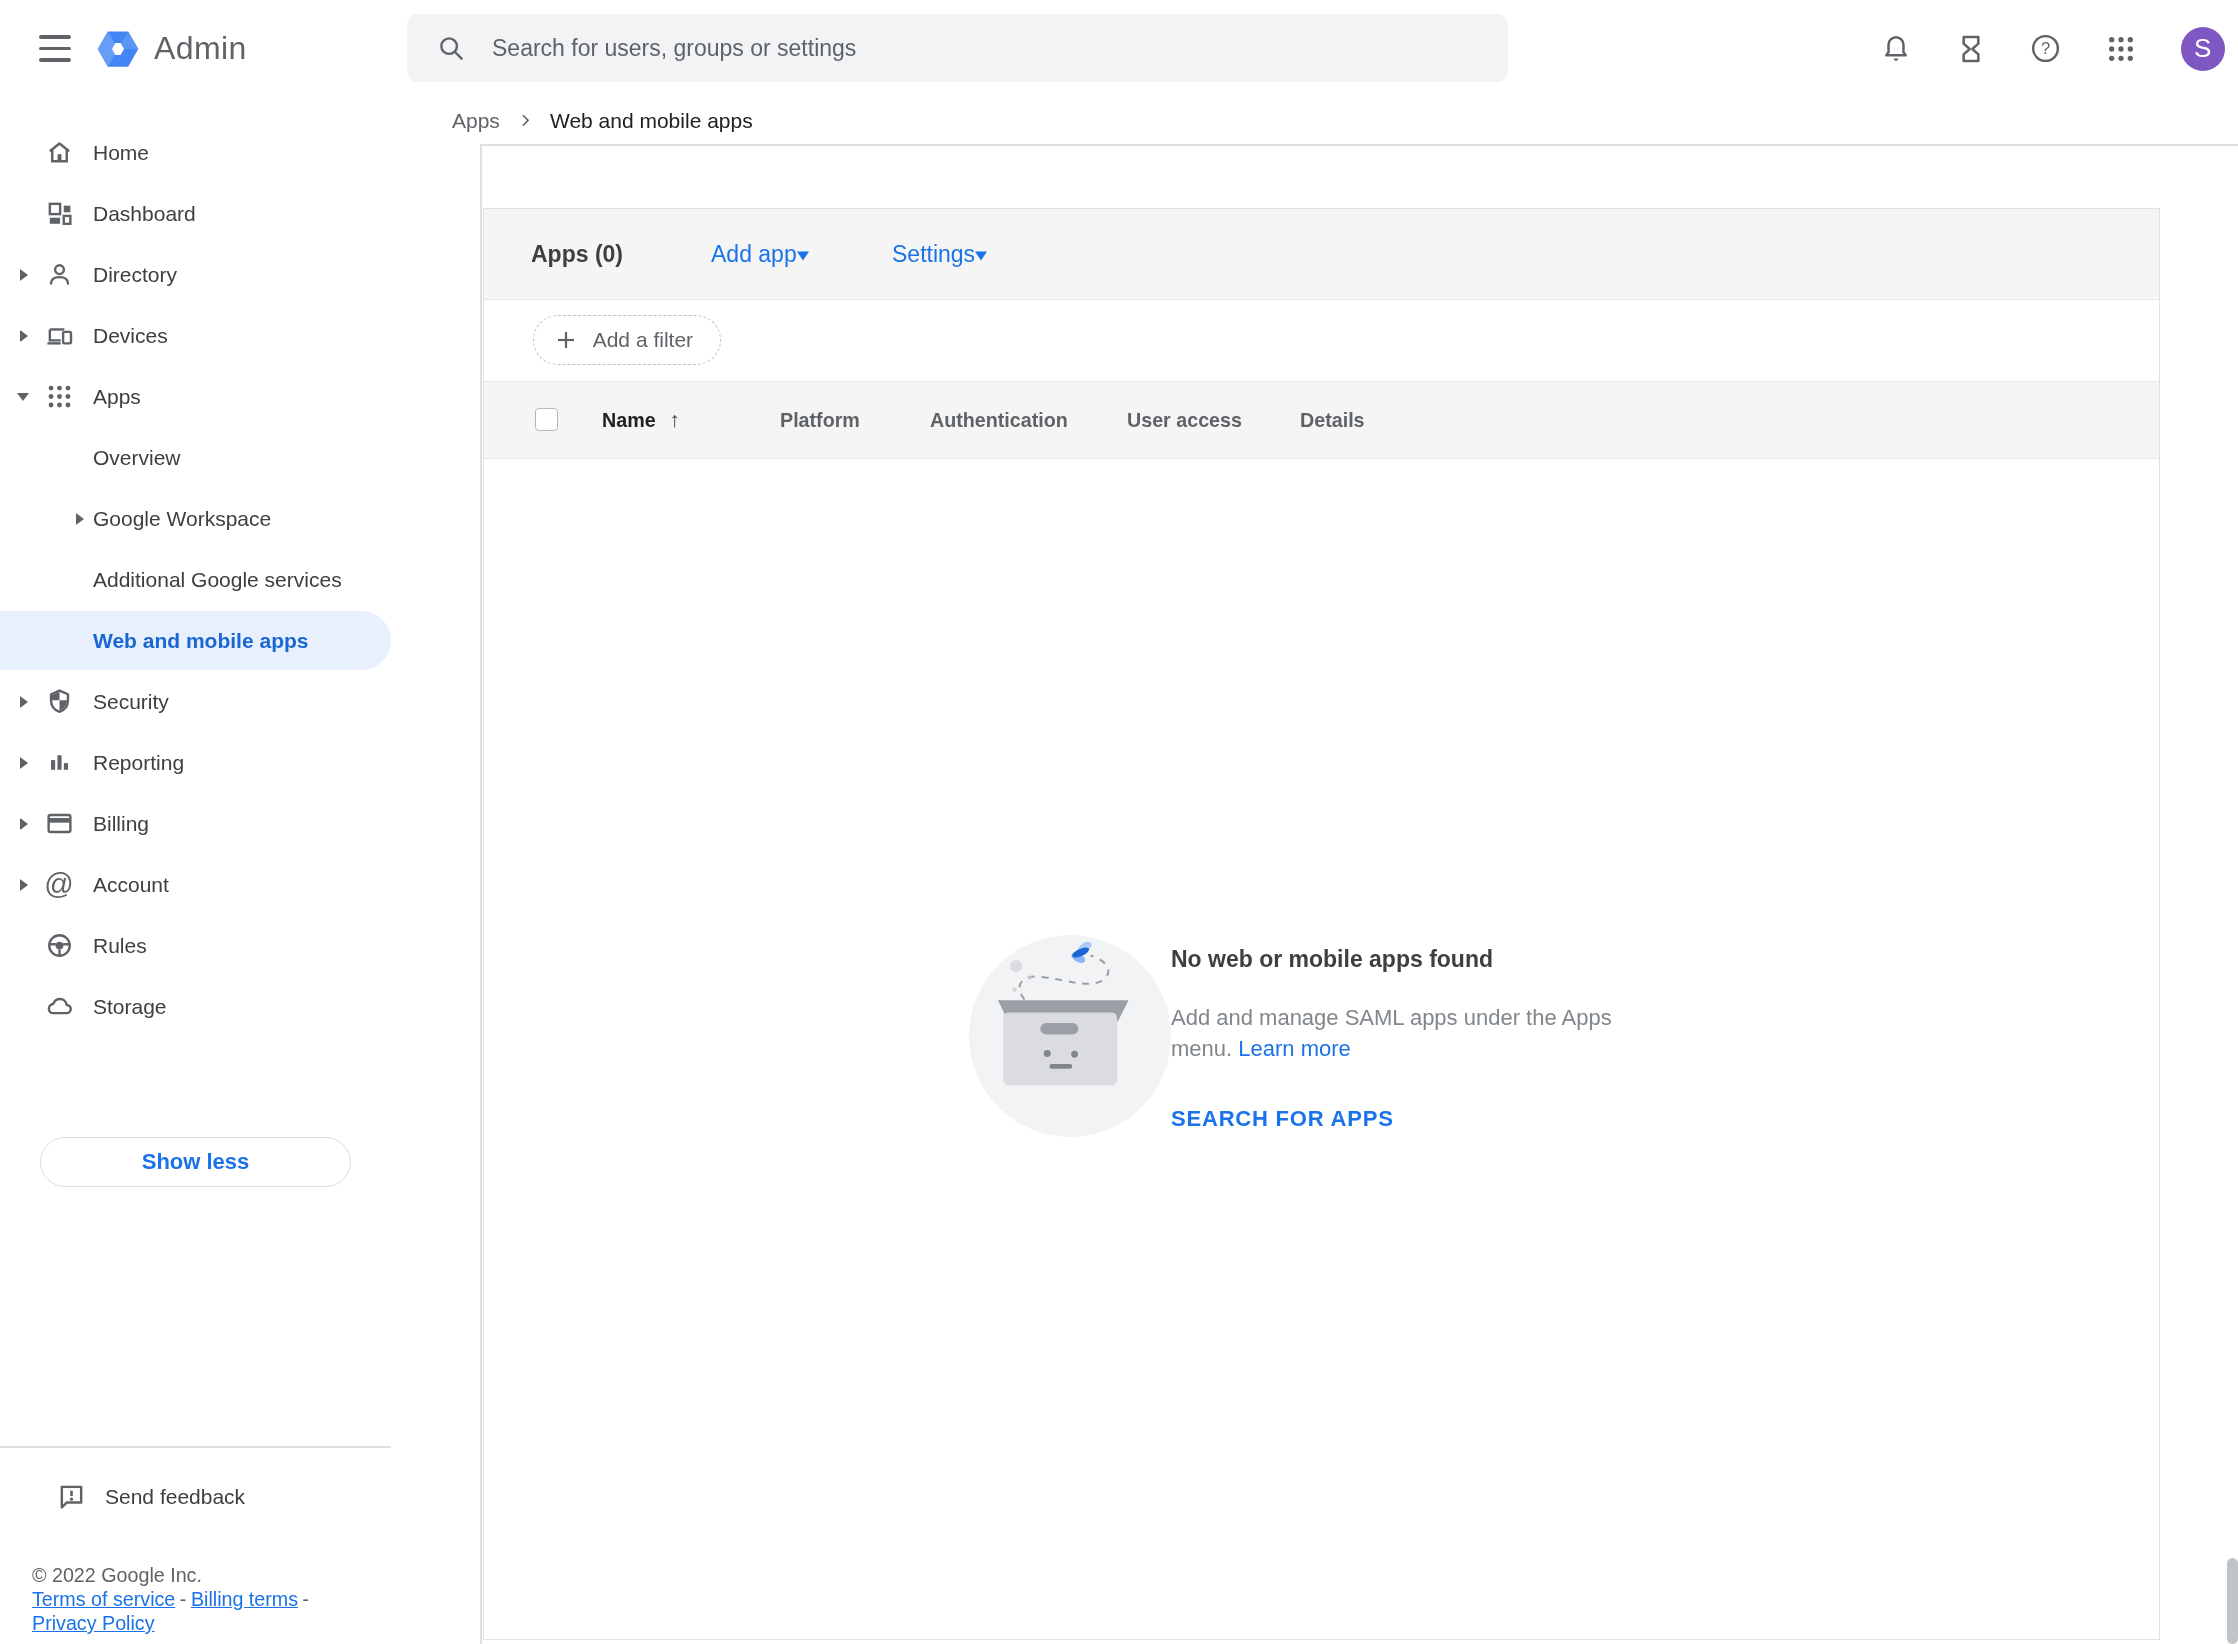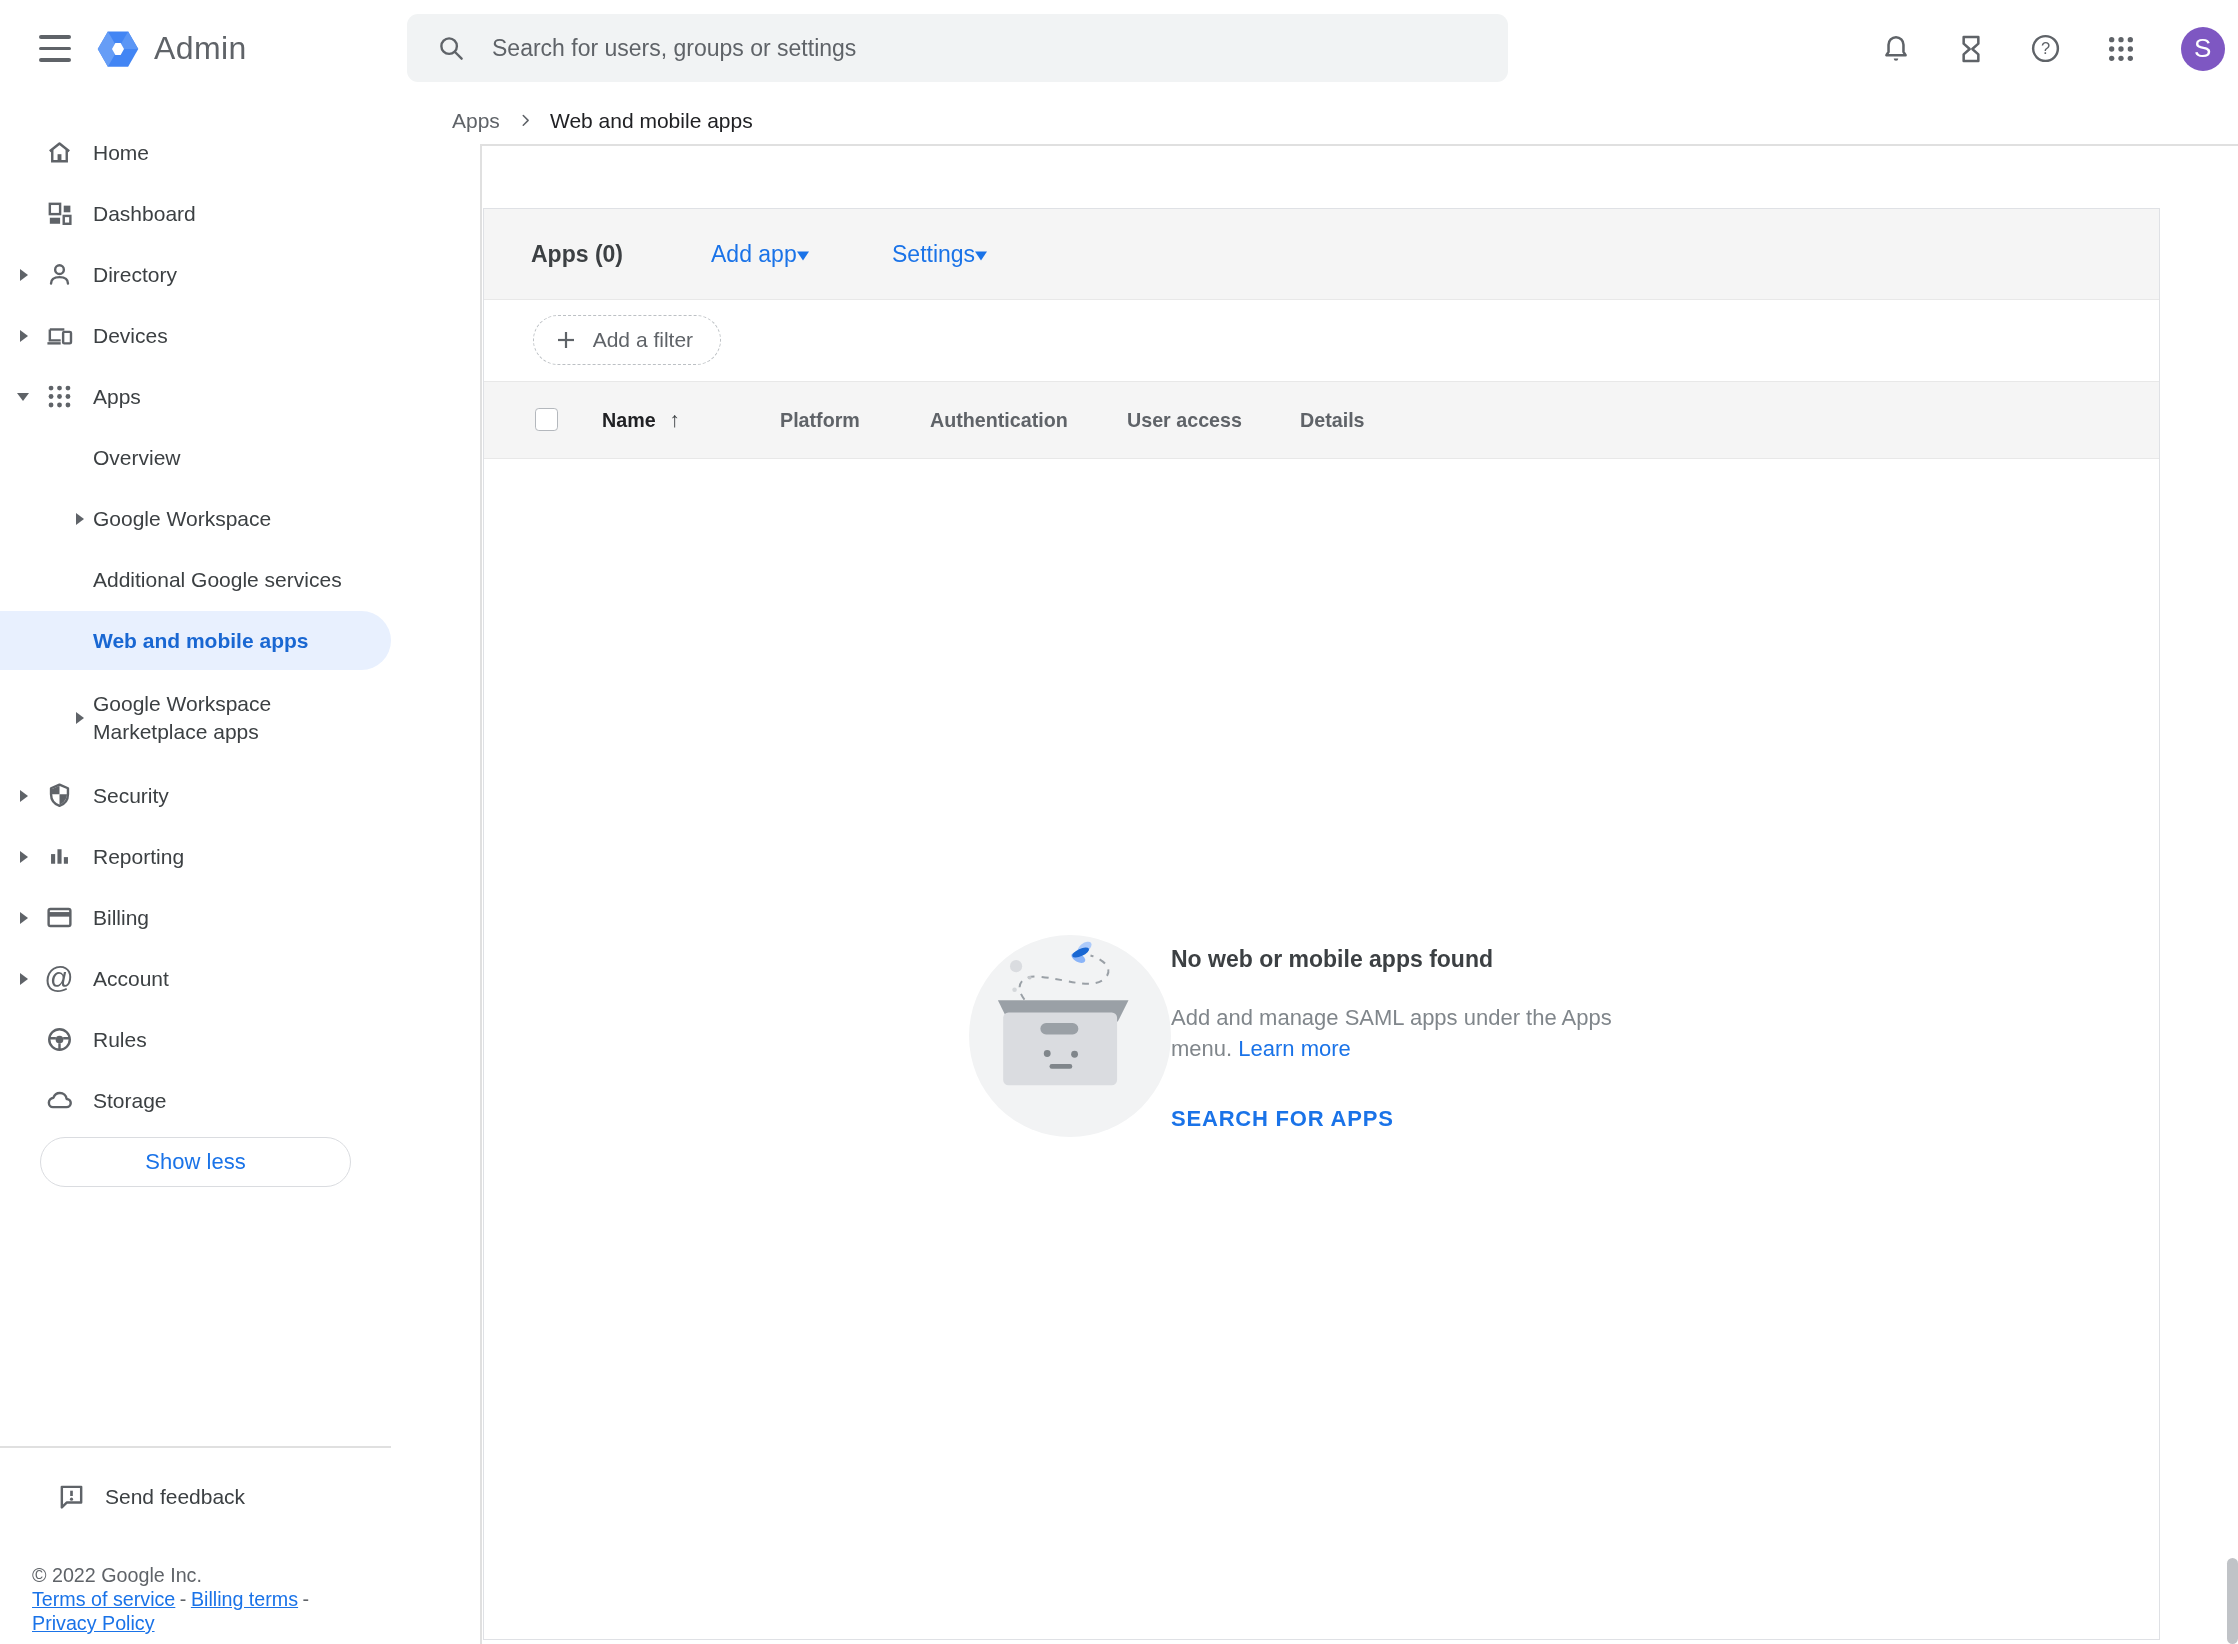--- a/index.html
+++ b/index.html
@@ -33,21 +33,21 @@
   .nav-item.two-line{height:94px}
   .chev-r{position:absolute;left:19.7px;top:50%;transform:translateY(-50%);width:0;height:0;border-top:6.8px solid transparent;border-bottom:6.8px solid transparent;border-left:8.3px solid #5f6368}
   .chev-d{position:absolute;left:16.7px;top:50%;transform:translateY(-50%);width:0;height:0;border-left:6.8px solid transparent;border-right:6.8px solid transparent;border-top:8.3px solid #5f6368}
   .chev-sub{left:76px}
   .nav-icon{position:absolute;left:44px;top:50%;transform:translateY(-50%);width:30px;height:30px;display:flex;align-items:center;justify-content:center}
   .nav-label{position:absolute;left:93px;top:50%;transform:translateY(-50%);font-size:21px;color:#3c4043;white-space:nowrap}
   .two-line .nav-label{white-space:normal;width:250px;line-height:1.32}
   .pill{position:absolute;left:0;top:0.8px;width:391px;height:59px;background:#e8f0fe;border-radius:0 29.6px 29.6px 0}
   .selected .nav-label{color:#1967d2;font-weight:700}
   .at-glyph{font-size:29px;color:#5f6368;line-height:1}
-  .show-less{position:absolute;left:40px;top:1137px;width:311px;height:50px;box-sizing:border-box;border:1.5px solid #dadce0;border-radius:26px;background:#fff;display:flex;align-items:center;justify-content:center;font-size:22px;font-weight:400;color:#1a73e8;cursor:pointer}
+  .show-less{position:absolute;left:40px;top:1137px;width:311px;height:50px;box-sizing:border-box;border:1.5px solid #dadce0;border-radius:26px;background:#fff;display:flex;align-items:center;justify-content:center;font-size:22px;font-weight:700;color:#1a73e8;cursor:pointer}
   .side-divider{position:absolute;left:0;top:1446px;width:391px;height:1.5px;background:#e0e0e0}
   .feedback{position:absolute;left:12px;top:1466px;width:391px;height:61px;cursor:pointer}
   .footer{position:absolute;left:32px;top:1563px;font-size:19.7px;line-height:24px;color:#5f6368}
   .footer a{color:#1a73e8;text-decoration:underline;cursor:pointer}
   .sep{color:#5f6368;margin:0 4.5px}
   
   .card{position:absolute;left:483px;top:208px;width:1677px;height:1432px;box-sizing:border-box;border:1.5px solid #dfe1e5;background:#fff;display:flex;flex-direction:column}
   .card-toolbar{position:relative;height:91px;flex:0 0 auto;background:#f5f5f5;border-bottom:1.5px solid #e8e8e8;box-sizing:border-box}
   .toolbar-title{position:absolute;left:47px;top:50%;transform:translateY(-50%);font-size:23px;font-weight:700;color:#3c4043}
   .toolbar-btn{position:absolute;top:50%;transform:translateY(-50%);display:flex;align-items:center;gap:0;font-size:23px;color:#1a73e8;cursor:pointer}
@@ -225,24 +225,20 @@
 
     <div class="nav-item">
       <span class="nav-label">Additional Google services</span>
     </div>
 
     <div class="nav-item selected">
       <span class="pill"></span>
       <span class="nav-label">Web and mobile apps</span>
     </div>
 
-    <div class="nav-item two-line">
-      <span class="chev-r chev-sub"></span>
-      <span class="nav-label">Google Workspace Marketplace apps</span>
-    </div>
 
     <div class="nav-item">
       <span class="chev-r"></span>
       <span class="nav-icon">
         <svg width="29" height="29" viewBox="0 0 24 24">
           <path d="M12 3 L19 6 V11 C19 15.6 16.1 19.2 12 20.6 C7.9 19.2 5 15.6 5 11 V6 Z" fill="none" stroke="#5f6368" stroke-width="2" stroke-linejoin="round"></path>
           <path d="M12 4 L5.8 6.6 V11 H12 Z" fill="#5f6368"></path>
           <path d="M12 11 H18.2 C18 15 15.6 18.2 12 19.6 Z" fill="#5f6368"></path>
         </svg>
       </span>

